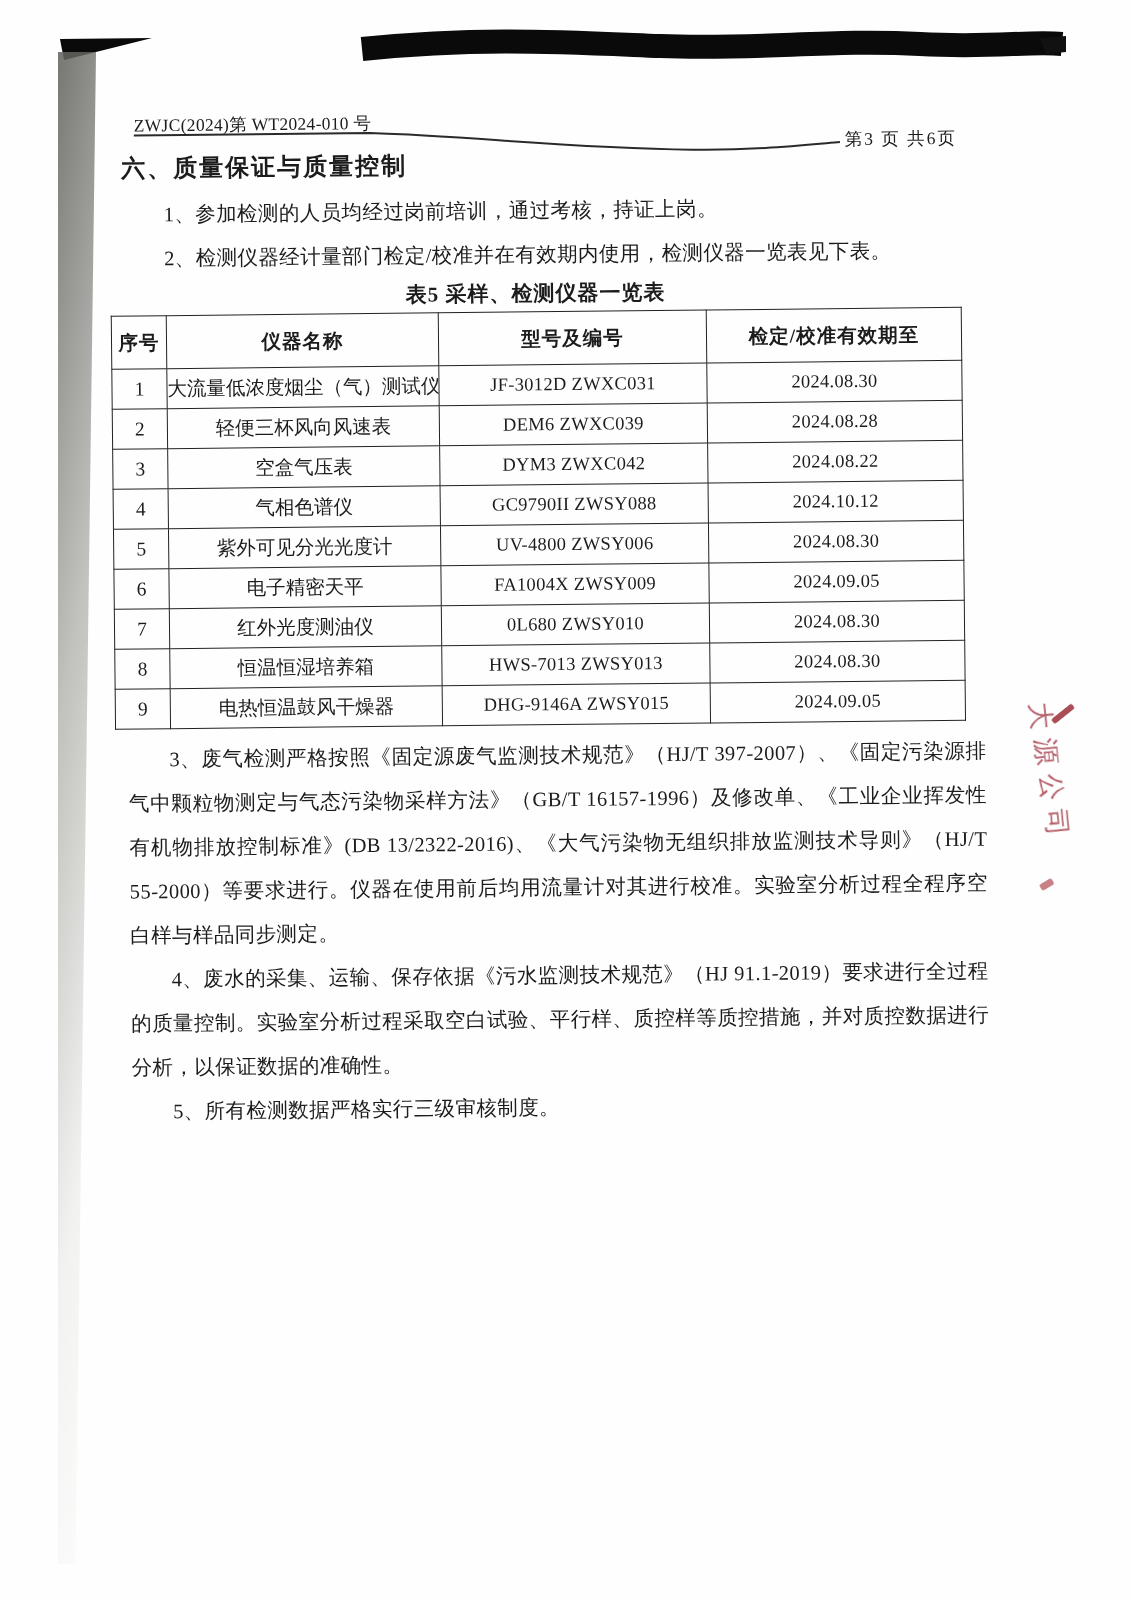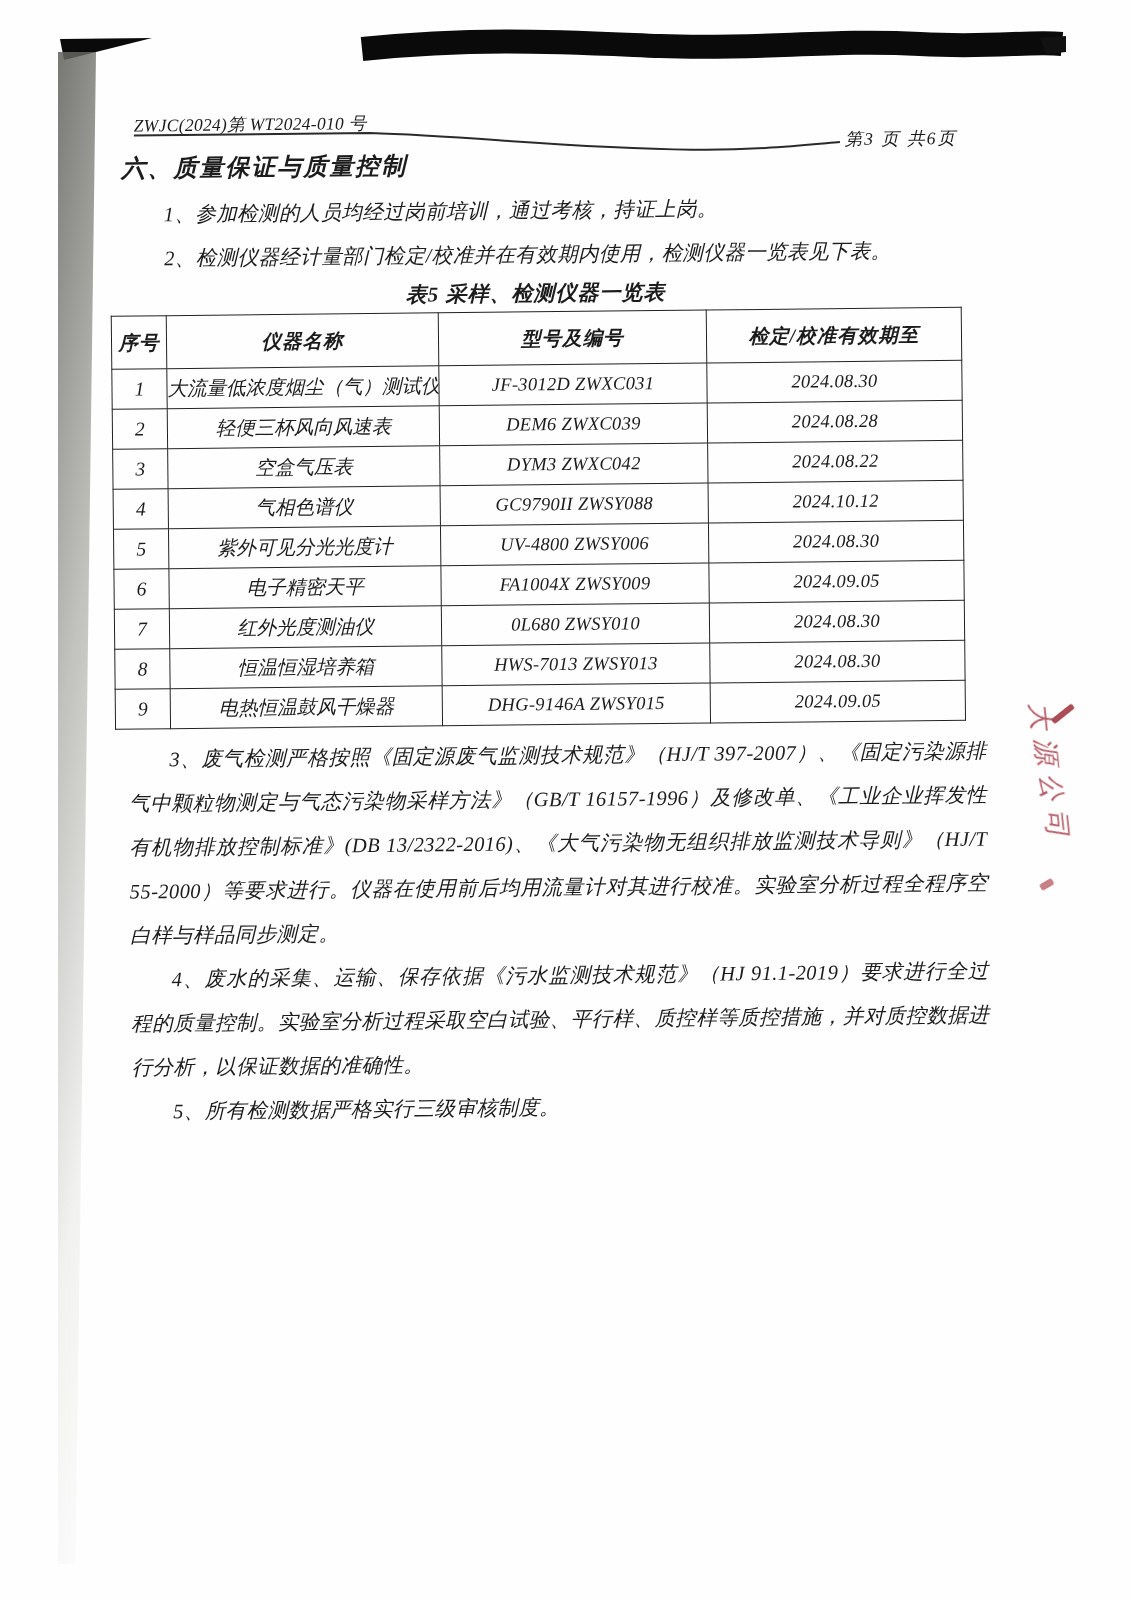--- a/index.html
+++ b/index.html
@@ -2,21 +2,21 @@
 <html><head>
 <meta charset="utf-8">
 <style>
   html,body{margin:0;padding:0;}
   body{
     width:1131px;height:1600px;position:relative;overflow:hidden;
     background:#fefefe;
     font-family:"Liberation Serif","DejaVu Serif",serif;
     color:#1c1c1c;
   }
-  .canvas{position:absolute;inset:0;font-style:italic;}
+  .canvas{position:absolute;inset:0;}
 
   
   .scan-artifacts{position:absolute;inset:0;pointer-events:none;}
   .left-edge-shadow{
     position:absolute;left:58px;top:52px;width:38px;height:1512px;
     background:linear-gradient(100deg, rgba(100,100,95,0.88) 0%, rgba(135,135,128,0.5) 40%, rgba(185,185,176,0.18) 72%, rgba(255,255,255,0) 100%);
     clip-path:polygon(0 0,100% 0,46% 100%,0 100%);
     filter:blur(0.7px);
   }
 

